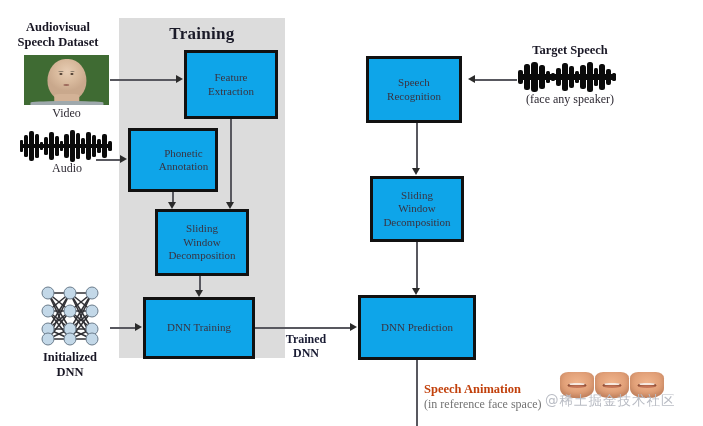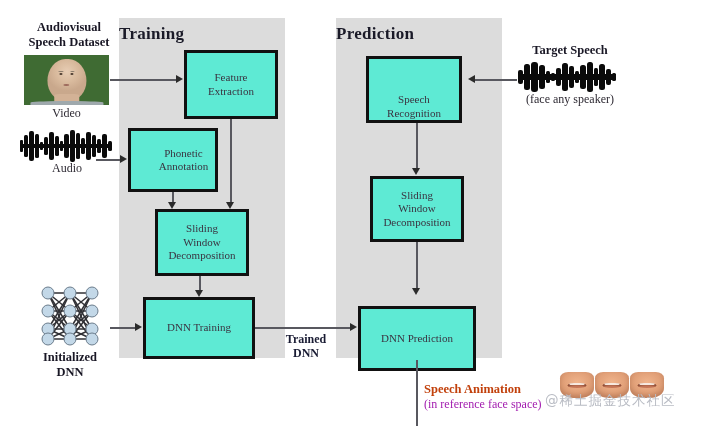--- a/index.html
+++ b/index.html
@@ -13,33 +13,33 @@
   #stage{position:absolute;left:0;top:0;width:703px;height:426px;}
 
   
   .panel{
     position:absolute;
     background:#dcdcdc;
   }
   .panel-title{
     position:absolute;
     width:100%;
-    text-align:left;
+    text-align:center;
     top:6px;
     font-family:"Liberation Serif", serif;
     font-weight:bold;
     font-size:17px;
     color:#1a1a28;
     letter-spacing:.3px;
   }
 
   
   .box{
     position:absolute;
-    background:#5eead4;
+    background:#0ea5e9;
     border:3px solid #111111;
     box-sizing:border-box;
     display:flex;
     align-items:center;
     justify-content:center;
     text-align:center;
     line-height:1.22;
     font-size:11px;
     color:#3a3340;
     font-family:"Liberation Serif", serif;
@@ -61,21 +61,21 @@
     font-family:"Liberation Serif", serif;
     text-align:center;
     color:#2a2535;
   }
   .lbl-dataset{
     font-size:12.5px;font-weight:bold;line-height:1.18;color:#191725;
   }
   .lbl-sub{font-size:12px;color:#2e2a33;}
   .lbl-trained{font-size:12px;font-weight:bold;line-height:1.2;color:#191b33;}
   .lbl-anim{font-size:12.5px;font-weight:bold;color:#c2410c;}
-  .lbl-anim2{font-size:12px;color:#a21caf;}
+  .lbl-anim2{font-size:12px;color:#737373;}
 
   
   .video-thumb{
     position:absolute;
     background:#3f6b33;
     overflow:hidden;
   }
   .vt-face{
     position:absolute;left:50%;top:8%;
     transform:translateX(-50%);
@@ -138,25 +138,22 @@
 </style>
 </head>
 <body>
 
 <div id="stage">
 
   <div class="panel" style="left:119px;top:18px;width:166px;height:340px;">
     <div class="panel-title">Training</div>
   </div>
 
-  <div class="panel" style="left:336px;top:18px;width:166px;height:340px;">
-    <div class="panel-title">Prediction</div>
-  </div>
-
-  <div class="lbl lbl-dataset" style="left:15px;top:20px;width:108px;">
+
+  <div class="lbl lbl-dataset" style="left:4px;top:20px;width:108px;">
     <div>Audiovisual</div>
     <div>Speech Dataset</div>
   </div>
 
   <div class="video-thumb" style="left:24px;top:55px;width:85px;height:50px;">
     <div class="vt-face">
       <div class="vt-brow l"></div>
       <div class="vt-brow r"></div>
       <div class="vt-eye l"></div>
       <div class="vt-eye r"></div>
@@ -270,36 +267,36 @@
       <span>Decomposition</span>
     </span>
   </div>
 
   <div class="box" style="left:143px;top:297px;width:112px;height:62px;">
     <span>
       <span>DNN Training</span>
     </span>
   </div>
 
-  <div class="box" style="left:366px;top:56px;width:96px;height:67px;align-items:flex-end;">
+  <div class="box" style="left:366px;top:56px;width:96px;height:67px;">
     <span>
       <span>Speech</span>
       <span>Recognition</span>
     </span>
   </div>
 
   <div class="box" style="left:370px;top:176px;width:94px;height:66px;">
     <span>
       <span>Sliding</span>
       <span>Window</span>
       <span>Decomposition</span>
     </span>
   </div>
 
-  <div class="box" style="left:358px;top:295px;width:118px;height:65px;margin-top:11px;">
+  <div class="box" style="left:358px;top:295px;width:118px;height:65px;">
     <span>
       <span>DNN Prediction</span>
     </span>
   </div>
 
   <div class="lbl lbl-dataset" style="left:500px;top:43px;width:140px;">Target Speech</div>
   <svg class="wave" style="left:516px;top:62px;" width="108" height="30" viewBox="0 0 108 30">
     <g fill="#0a0a0a">
       <rect x="2" y="8" width="5" height="14" rx="2"></rect>
       <rect x="8" y="2" width="6" height="26" rx="2.5"></rect>

